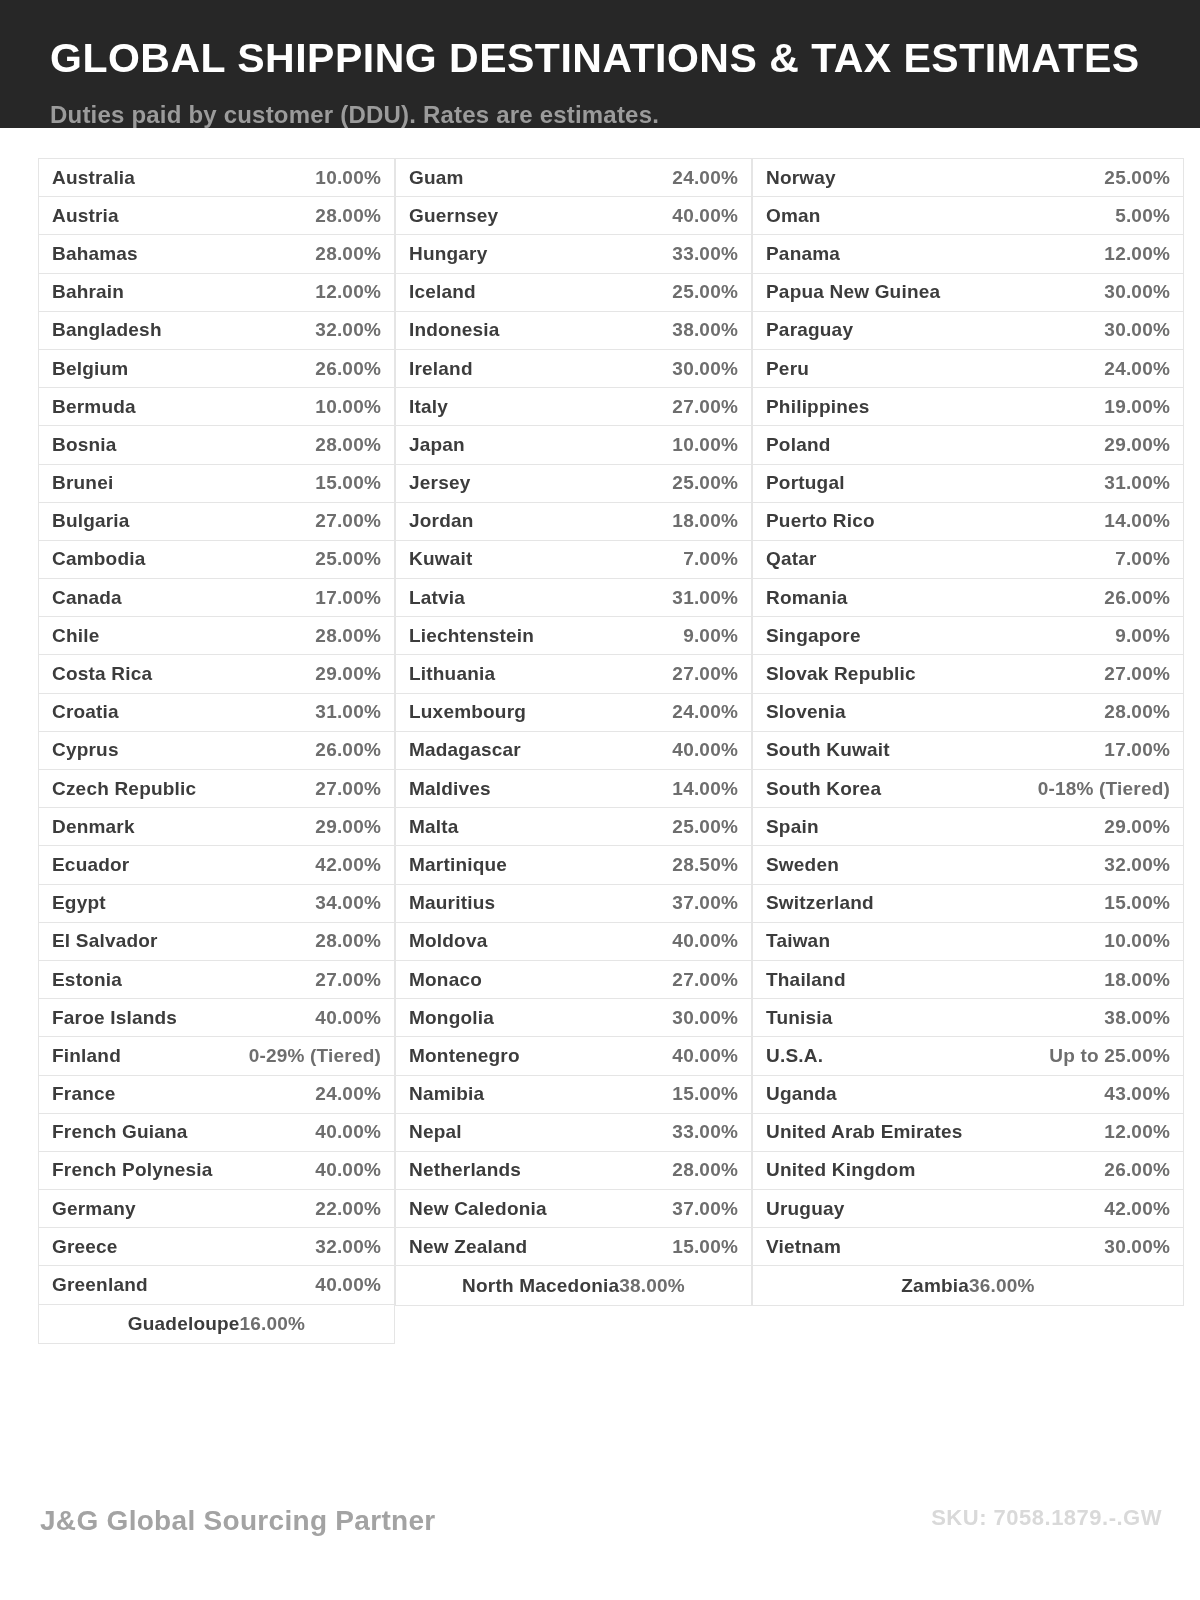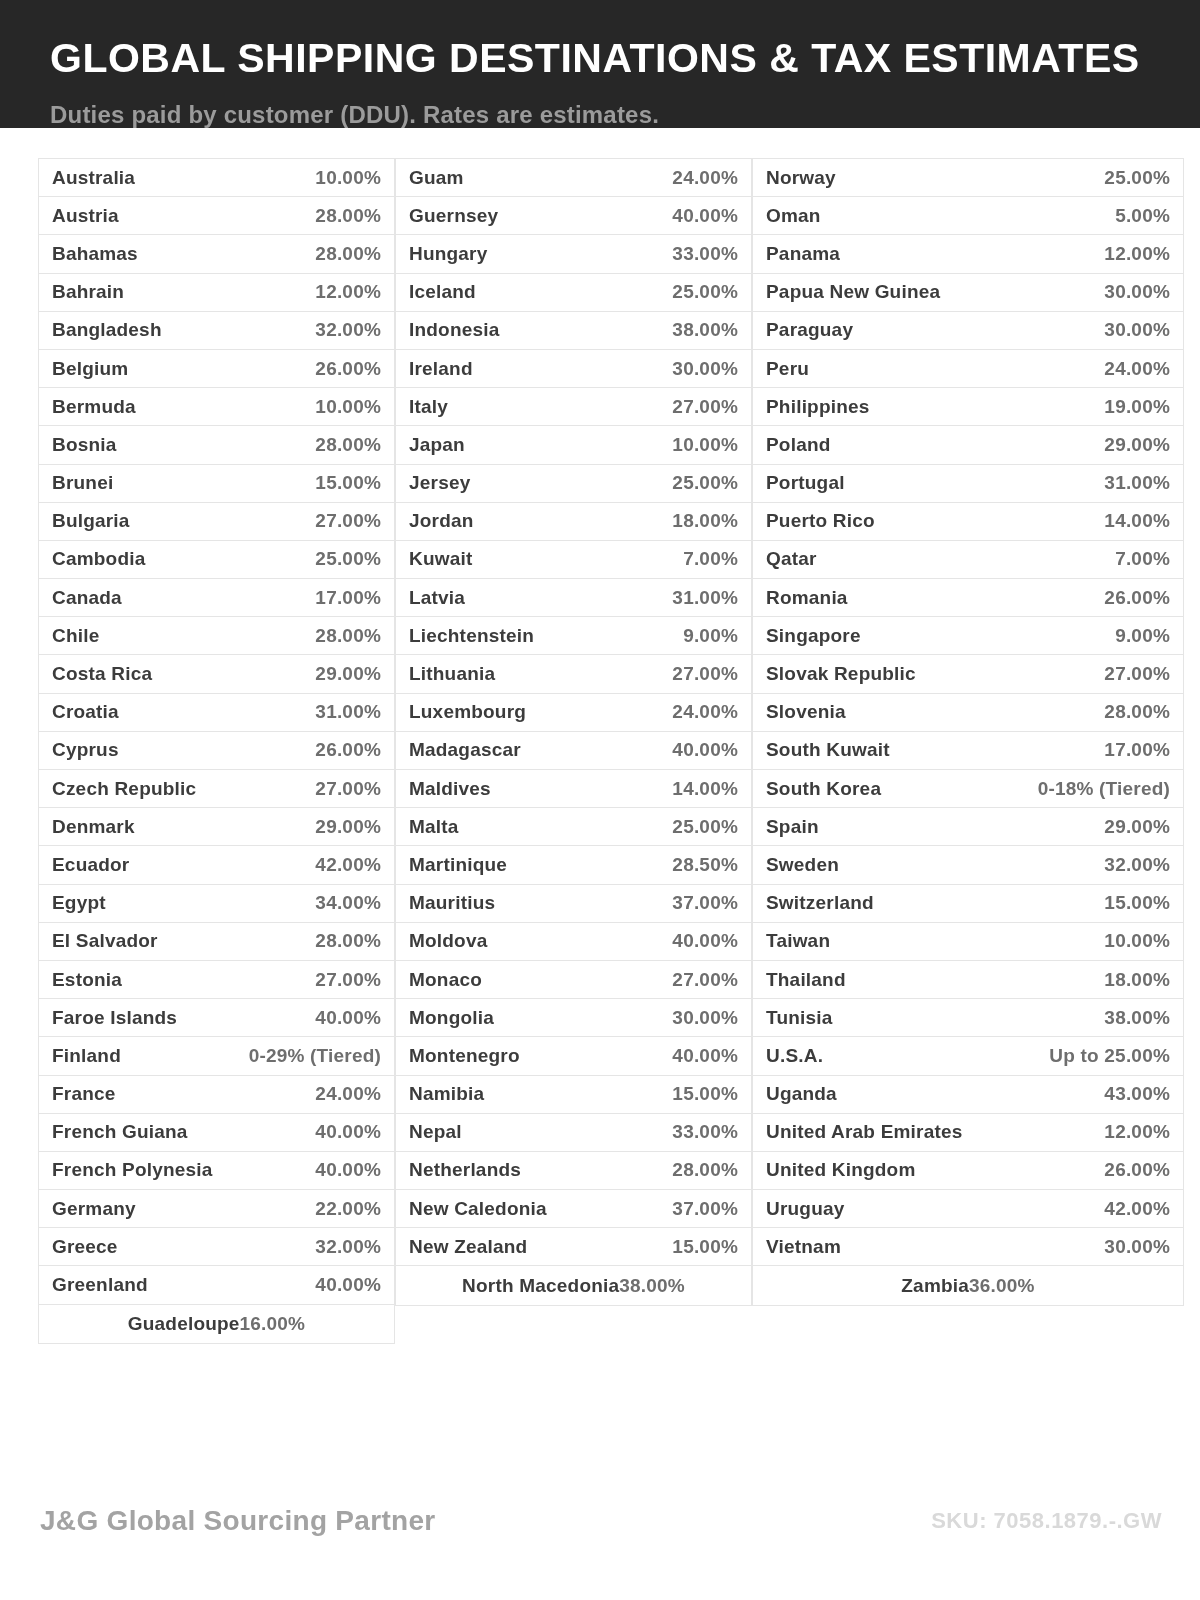--- a/index.html
+++ b/index.html
@@ -75,21 +75,21 @@
   }
 
   
   .footer {
     position: absolute;
     left: 40px;
     right: 38px;
     top: 1505px;
     display: flex;
     justify-content: space-between;
-    align-items: center;
+    align-items: flex-start;
   }
   .brand {
     color: #a3a3a3;
     font-size: 28px;
     font-weight: 700;
     letter-spacing: 0.3px;
   }
   .sku {
     color: #d9d9d9;
     font-size: 22px;

